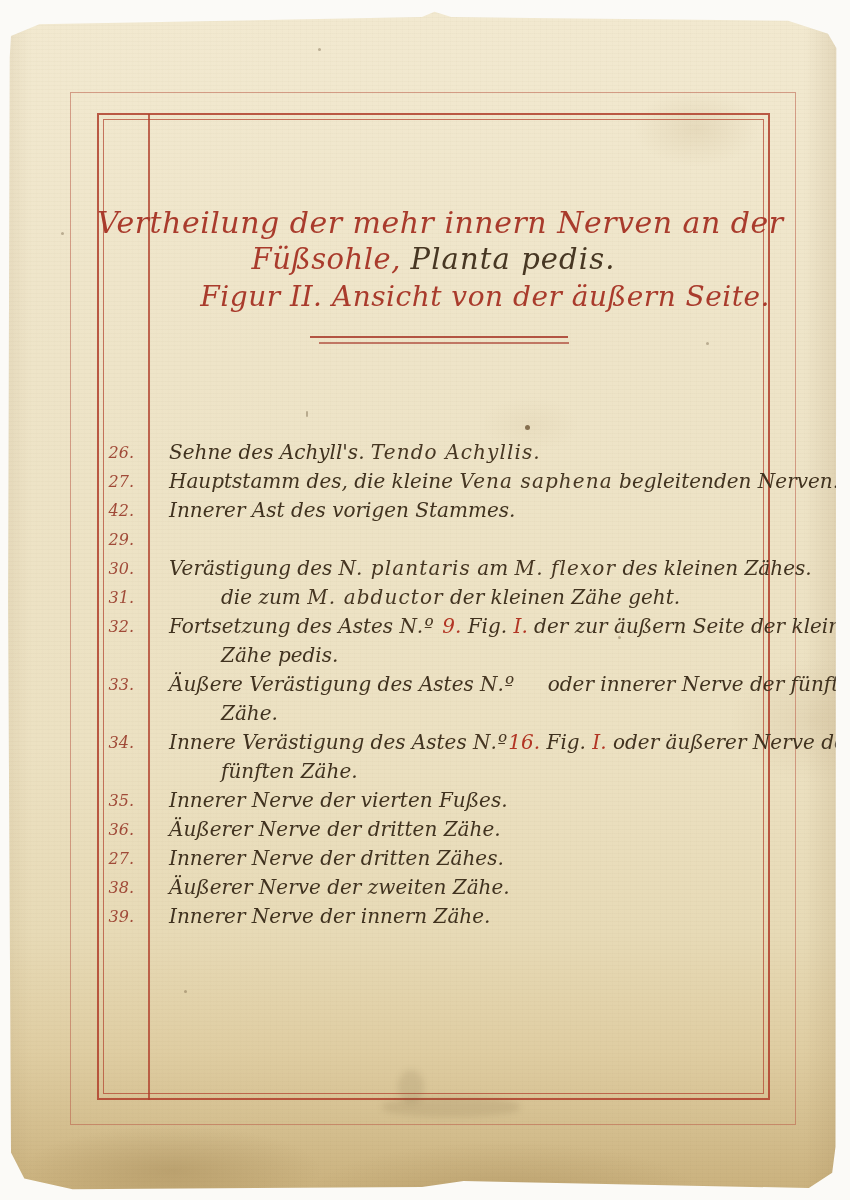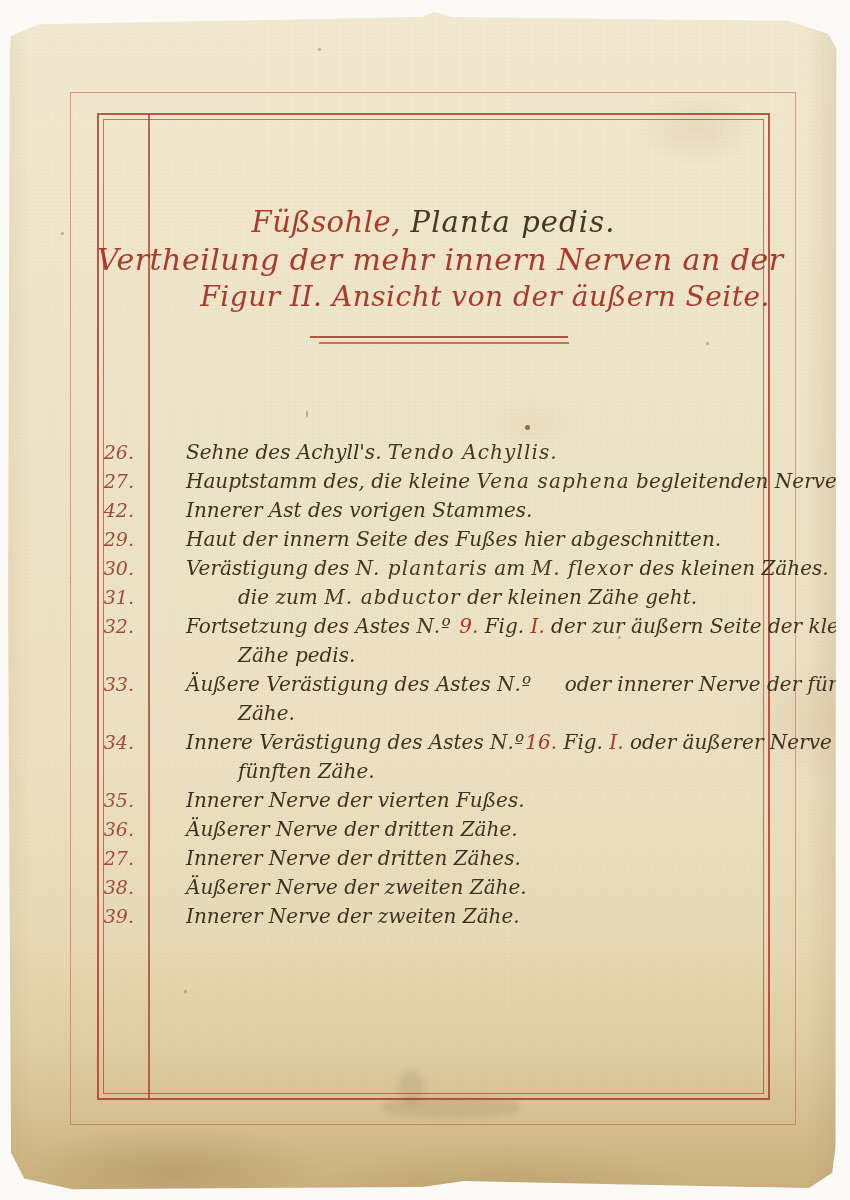--- a/index.html
+++ b/index.html
@@ -53,22 +53,22 @@
   .rule-a { position:absolute; left:304px; top:326px; width:258px; height:2px;
             background:rgba(168,59,44,.85); }
   .rule-b { position:absolute; left:313px; top:332px; width:250px; height:2px;
             background:rgba(168,59,44,.65); }
 
   
   .entries { position:absolute; left:91px; top:428px; width:680px;
              font-size:20px; font-style:italic; line-height:29px; color:#40321f; }
   .row { display:flex; align-items:flex-start; }
   .num { flex:0 0 50px; text-align:right; padding-right:13px;
-         color:#a04a38; font-size:19px; }
-  .txt { margin-left:39px; flex:1; }
+         color:#a04a38; font-size:16px; }
+  .txt { margin-left:22px; flex:1; }
   .line { white-space:nowrap; }
   .line.cont { padding-left:52px; }
   .s-la { letter-spacing:1.1px; color:#473723; }
   .s-red { color:#b23524; }
   .s-gap { display:inline-block; width:26px; }
 
   
   .ink-dot { position:absolute; left:519px; top:415px; width:5px; height:5px;
              border-radius:50%; background:#6b5433; opacity:.8; }
   .speck { position:absolute; width:3px; height:3px; border-radius:50%;
@@ -85,22 +85,22 @@
 
 <div class="stage">
   <div class="paper">
 
     <div class="frame-outer"></div>
     <div class="frame-inner"></div>
     <div class="frame-inner-thin"></div>
     <div class="margin-rule"></div>
 
     <div class="title">
+        <div class="title-line tl0"><span class="s-de">Vertheilung der mehr innern Nerven an der</span></div>
         <div class="title-line tl1"><span class="s-de">Füßsohle, </span><span class="s-la">Planta pedis.</span></div>
-        <div class="title-line tl0"><span class="s-de">Vertheilung der mehr innern Nerven an der</span></div>
         <div class="title-line tl2"><span class="s-de">Figur II. Ansicht von der äußern Seite.</span></div>
       </div>
     <div class="rule-a"></div>
     <div class="rule-b"></div>
 
     <div class="entries">
         <div class="row">
           <div class="num">26.</div>
           <div class="txt">
             <div class="line"><span class="s-de">Sehne des Achyll's. </span><span class="s-la">Tendo Achyllis.</span></div>
@@ -113,23 +113,20 @@
           </div>
         </div>
         <div class="row">
           <div class="num">42.</div>
           <div class="txt">
             <div class="line"><span class="s-de">Innerer Ast des vorigen Stammes.</span></div>
           </div>
         </div>
         <div class="row">
           <div class="num">29.</div>
-          <div class="txt">
-            <div class="line"><span class="s-de">Haut der innern Seite des Fußes hier abgeschnitten.</span></div>
-          </div>
         </div>
         <div class="row">
           <div class="num">30.</div>
           <div class="txt">
             <div class="line"><span class="s-de">Verästigung des </span><span class="s-la">N. plantaris</span><span class="s-de"> am </span><span class="s-la">M. flexor</span><span class="s-de"> des kleinen Zähes.</span></div>
           </div>
         </div>
         <div class="row">
           <div class="num">31.</div>
           <div class="txt">
@@ -177,21 +174,21 @@
         </div>
         <div class="row">
           <div class="num">38.</div>
           <div class="txt">
             <div class="line"><span class="s-de">Äußerer Nerve der zweiten Zähe.</span></div>
           </div>
         </div>
         <div class="row">
           <div class="num">39.</div>
           <div class="txt">
-            <div class="line"><span class="s-de">Innerer Nerve der zweiten Zähe.</span></div>
+            <div class="line"><span class="s-de">Innerer Nerve der innern Zähe.</span></div>
           </div>
         </div>
       </div>
 
     <div class="ink-dot"></div>
     <div class="speck" style="left:300px; top:401px; width:2px; height:6px; border-radius:1px;"></div>
     <div class="speck" style="left:312px; top:38px;"></div>
     <div class="speck" style="left:55px; top:222px;"></div>
     <div class="speck" style="left:612px; top:626px;"></div>
     <div class="speck" style="left:700px; top:332px;"></div>

